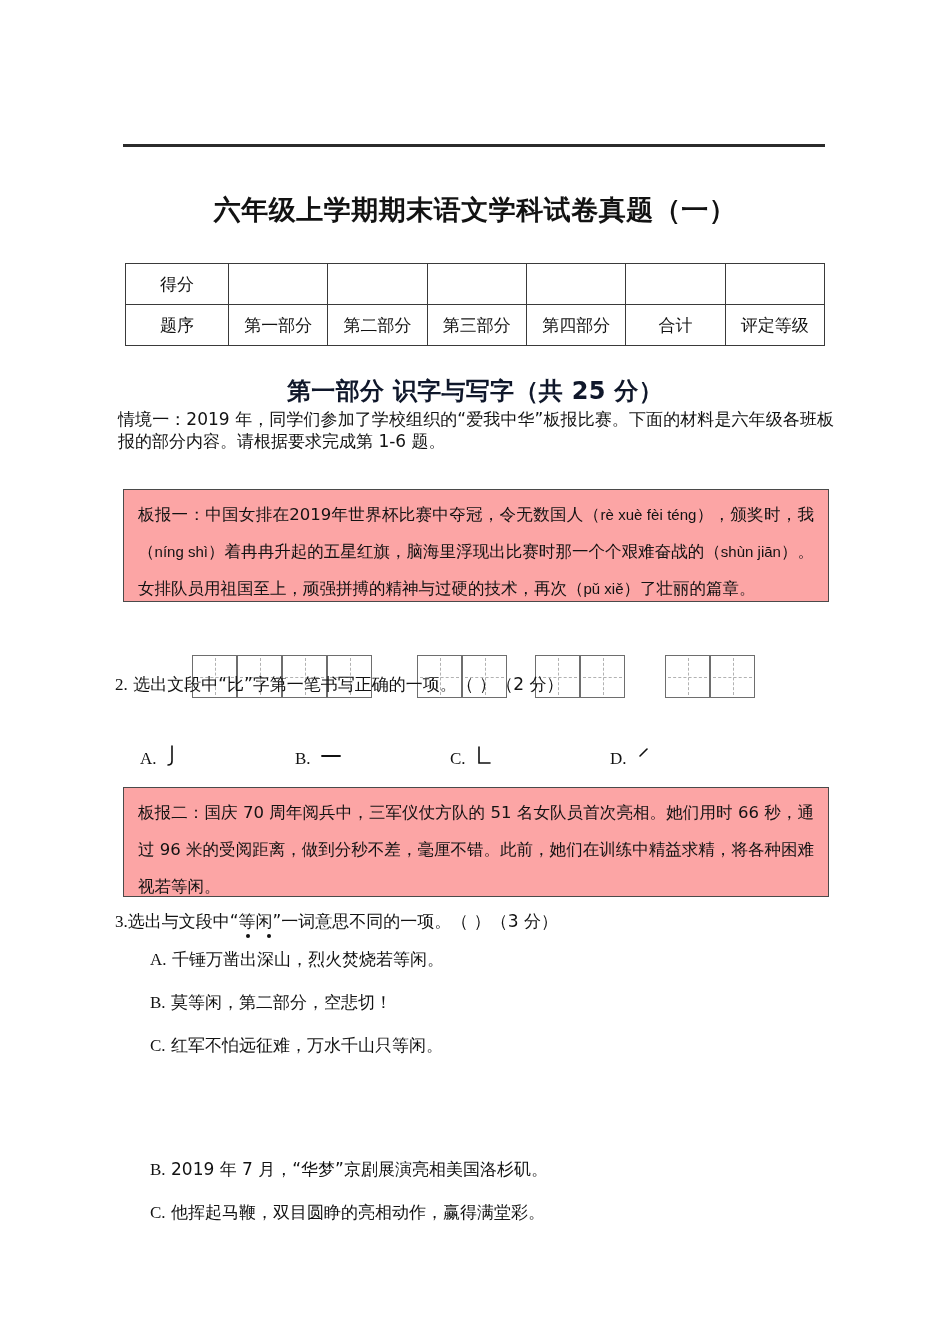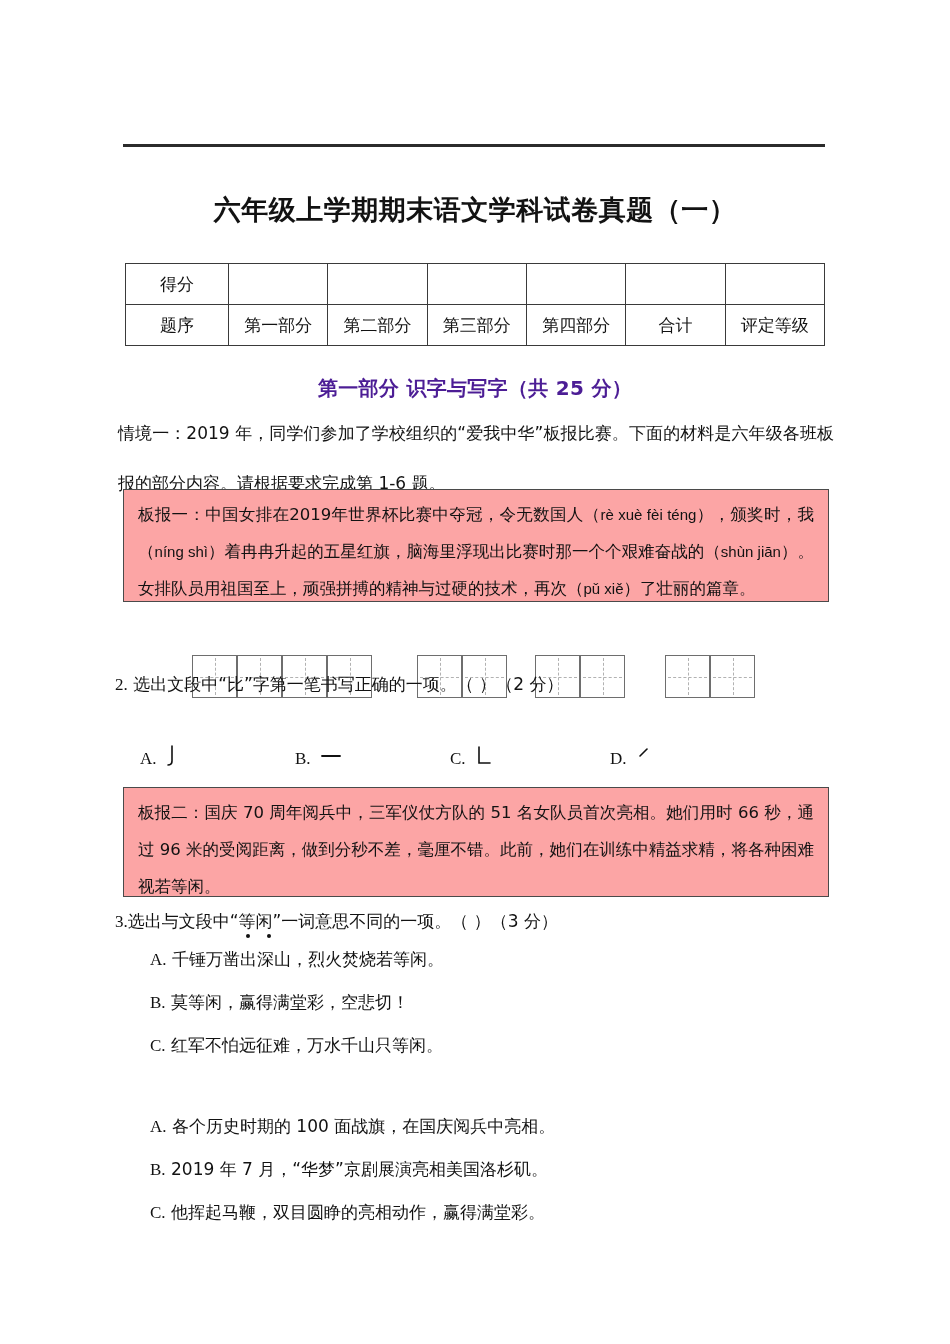--- a/index.html
+++ b/index.html
@@ -67,32 +67,32 @@
   .score-table td.lbl { width: 100px; }
 
   
   .section-heading {
     position: absolute;
     left: 0;
     top: 375px;
     width: 950px;
     text-align: center;
     font-family: "DejaVu Sans", "Liberation Sans", sans-serif;
-    font-size: 20px;
+    font-size: 24px;
     font-weight: bold;
-    color: #4c1d95;
+    color: #0f172a;
     letter-spacing: 0.3px;
   }
 
   
   .para {
     position: absolute;
     font-family: "DejaVu Sans", "Liberation Sans", sans-serif;
     font-size: 17px;
-    line-height: 50px;
+    line-height: 22px;
     color: #121212;
   }
   .intro {
     left: 118px;
     top: 408px;
     width: 716px;
     text-align: justify;
   }
 
   
@@ -305,31 +305,27 @@
 
   <div class="q-stem" style="top:910px;">
     <span class="num">3.</span><span>选出与文段中“</span><span class="dotted">等闲</span><span>”一词意思不同的一项。（        ）（3 分）</span>
   </div>
   <div class="q-opt" style="left:150px; top:948px;text-align:center;">
     <span class="opt-letter">A.</span>
     <span>千锤万凿出深山，烈火焚烧若等闲。</span>
   </div>
   <div class="q-opt" style="left:150px; top:991px;">
     <span class="opt-letter">B.</span>
-    <span>莫等闲，赢得满堂彩，空悲切！</span>
+    <span>莫等闲，第二部分，空悲切！</span>
   </div>
   <div class="q-opt" style="left:150px; top:1034px;">
     <span class="opt-letter">C.</span>
     <span>红军不怕远征难，万水千山只等闲。</span>
   </div>
 
-  <div class="q-opt" style="left:150px; top:1115px;">
-    <span class="opt-letter">A.</span>
-    <span>各个历史时期的 100 面战旗，在国庆阅兵中亮相。</span>
-  </div>
   <div class="q-opt" style="left:150px; top:1158px;">
     <span class="opt-letter">B.</span>
     <span>2019 年 7 月，“华梦”京剧展演亮相美国洛杉矶。</span>
   </div>
   <div class="q-opt" style="left:150px; top:1201px;">
     <span class="opt-letter">C.</span>
     <span>他挥起马鞭，双目圆睁的亮相动作，赢得满堂彩。</span>
   </div>
 
 </div>

